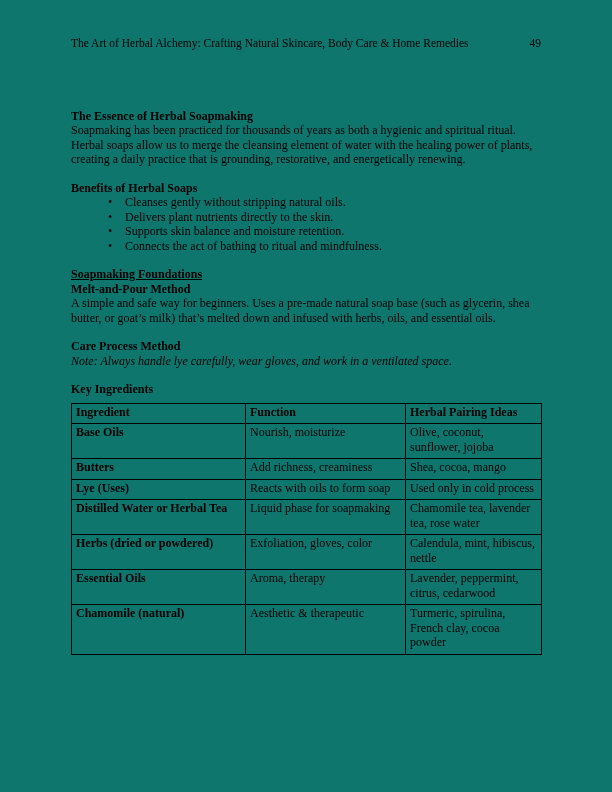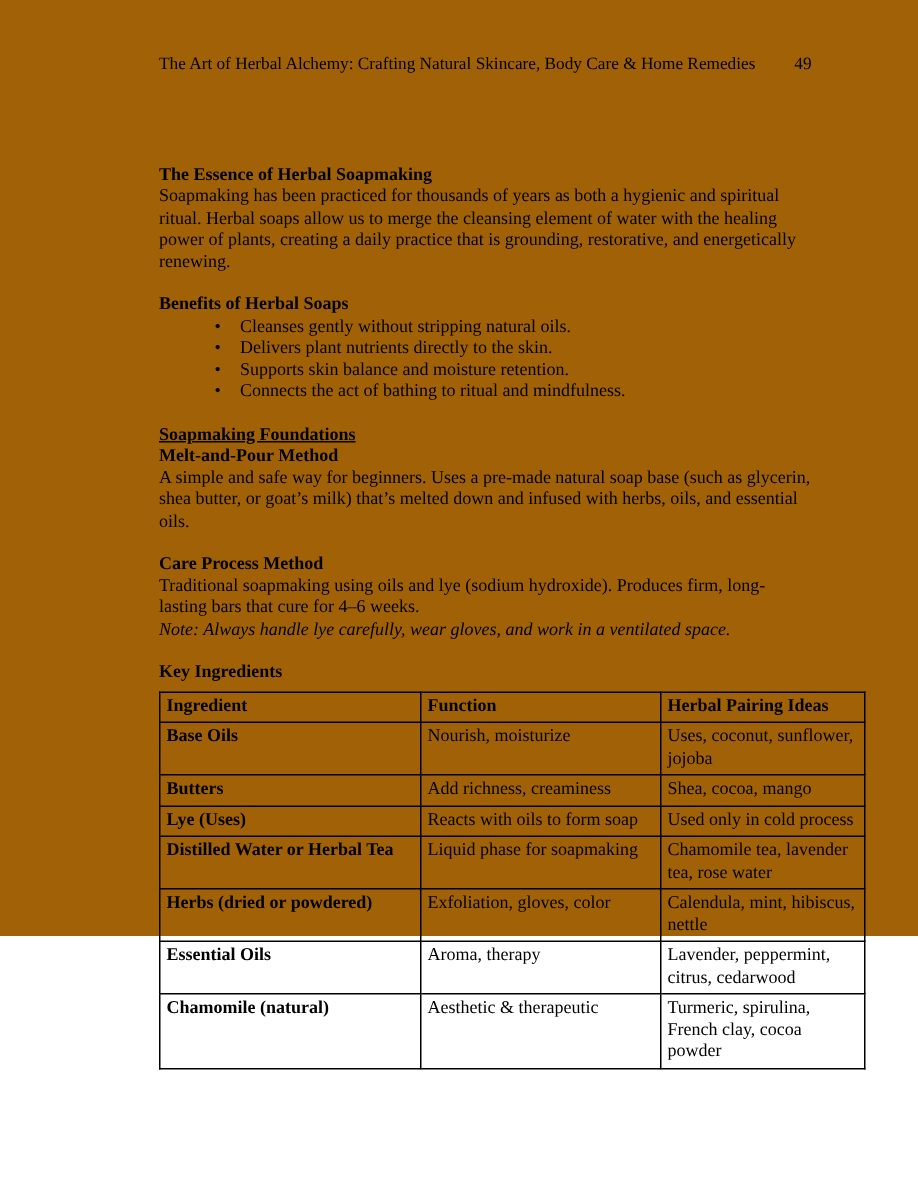--- a/index.html
+++ b/index.html
@@ -9,23 +9,23 @@
     height: 792px;
     color: #000;
     font-family: "Liberation Serif", "DejaVu Serif", serif;
     font-size: 12px;
     line-height: 14.5px;
     overflow: hidden;
     margin: 0 auto;
   }
   .page {
     width: 612px;
-    height: 624px;
-    padding: 36px 71px 0 106px;
-    background: #a16207;
+    height: 792px;
+    padding: 36px 71px 0 71px;
+    background: #0f766e;
   }
   .doc-header {
     display: flex;
     justify-content: space-between;
     align-items: baseline;
     font-size: 11.5px;
   }
   .title-block {
     margin-top: 38px;
     text-align: center;
@@ -110,21 +110,20 @@
     </section>
 
     <section class="section">
       <h2 class="heading underline">Soapmaking Foundations</h2>
       <h3 class="heading">Melt-and-Pour Method</h3>
       <p>A simple and safe way for beginners. Uses a pre-made natural soap base (such as glycerin, shea butter, or goat’s milk) that’s melted down and infused with herbs, oils, and essential oils.</p>
     </section>
 
     <section class="section">
       <h3 class="heading">Care Process Method</h3>
-      <p>Traditional soapmaking using oils and lye (sodium hydroxide). Produces firm, long-lasting bars that cure for 4–6 weeks.</p>
       <p class="note">Note: Always handle lye carefully, wear gloves, and work in a ventilated space.</p>
     </section>
 
     <section>
       <h2 class="heading">Key Ingredients</h2>
       <table class="ingredients">
         <colgroup>
           <col style="width:174px">
           <col style="width:160px">
           <col style="width:136px">
@@ -133,21 +132,21 @@
           <tr>
             <th>Ingredient</th>
             <th>Function</th>
             <th>Herbal Pairing Ideas</th>
           </tr>
         </thead>
         <tbody>
           <tr>
             <td class="c1">Base Oils</td>
             <td>Nourish, moisturize</td>
-            <td>Uses, coconut, sunflower, jojoba</td>
+            <td>Olive, coconut, sunflower, jojoba</td>
           </tr>
           <tr>
             <td class="c1">Butters</td>
             <td>Add richness, creaminess</td>
             <td>Shea, cocoa, mango</td>
           </tr>
           <tr>
             <td class="c1">Lye (Uses)</td>
             <td>Reacts with oils to form soap</td>
             <td>Used only in cold process</td>

